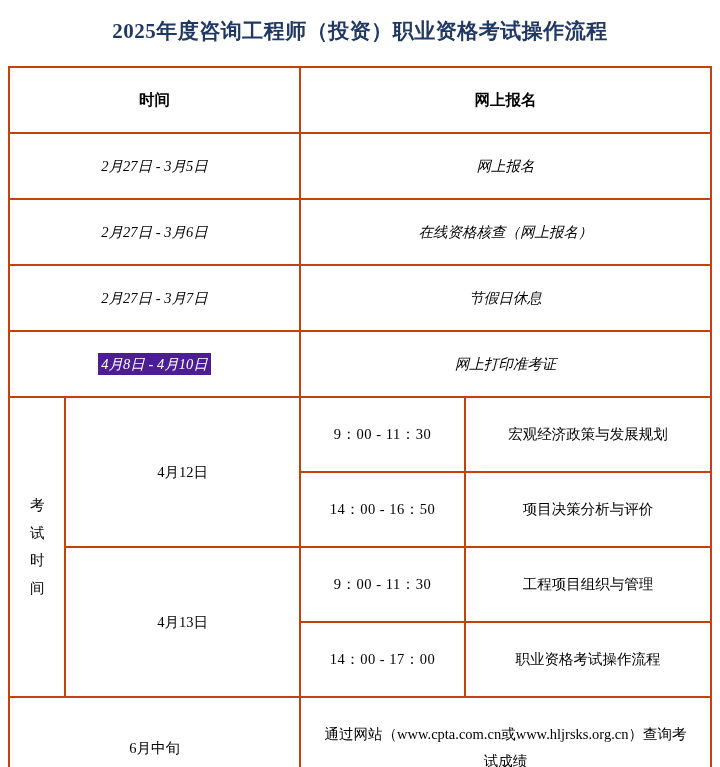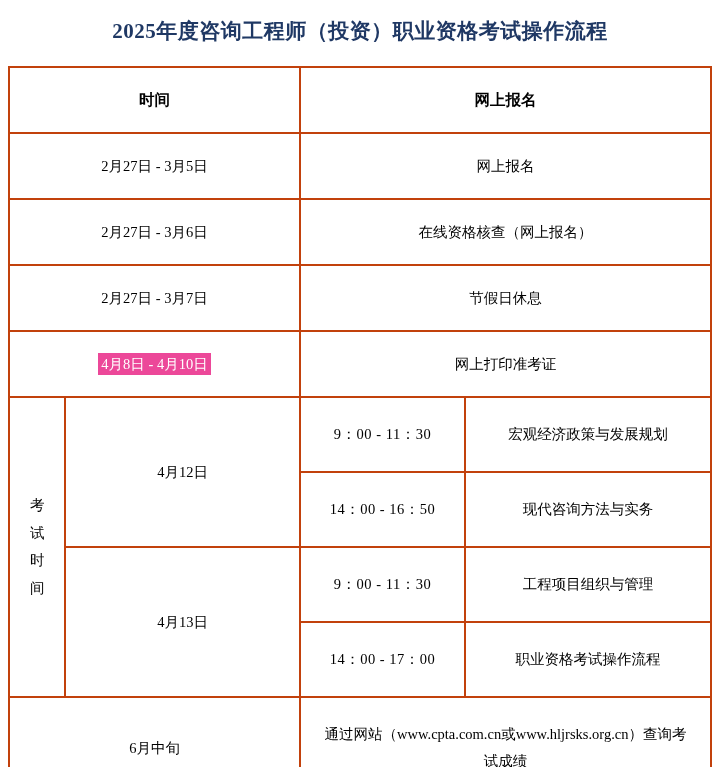--- a/index.html
+++ b/index.html
@@ -46,29 +46,30 @@
     color: #000000;
     padding: 6px 20px;
   }
   table.schedule th {
     font-weight: bold;
     font-size: 15.5px;
     height: 52px;
   }
   .row-main td {
     height: 52px;
+    font-style: italic;
   }
   .cell-time {
     font-size: 14.5px;
   }
   .cell-task {
     font-size: 14.5px;
   }
   .highlight {
-    background: #ec4899;
+    background: #4c1d95;
     color: #ffffff;
     padding: 2px 3px;
     display: inline-block;
     line-height: 1.25;
   }
   .vert-label {
     width: 56px;
     font-size: 14.5px;
     letter-spacing: 0;
     line-height: 1.9;
@@ -144,21 +145,21 @@
           <span>时</span>
           <span>间</span>
         </td>
         <td rowspan="2">4月12日</td>
         <td class="time-slot">9：00 - 11：30</td>
         <td class="subject">宏观经济政策与发展规划</td>
       </tr>
 
       <tr class="exam-row">
         <td class="time-slot">14：00 - 16：50</td>
-        <td class="subject">现代咨询方法与实务</td>
+        <td class="subject">项目决策分析与评价</td>
       </tr>
 
       <tr class="exam-row">
         <td rowspan="2">4月13日</td>
         <td class="time-slot">9：00 - 11：30</td>
         <td class="subject">工程项目组织与管理</td>
       </tr>
 
       <tr class="exam-row">
         <td class="time-slot">14：00 - 17：00</td>

